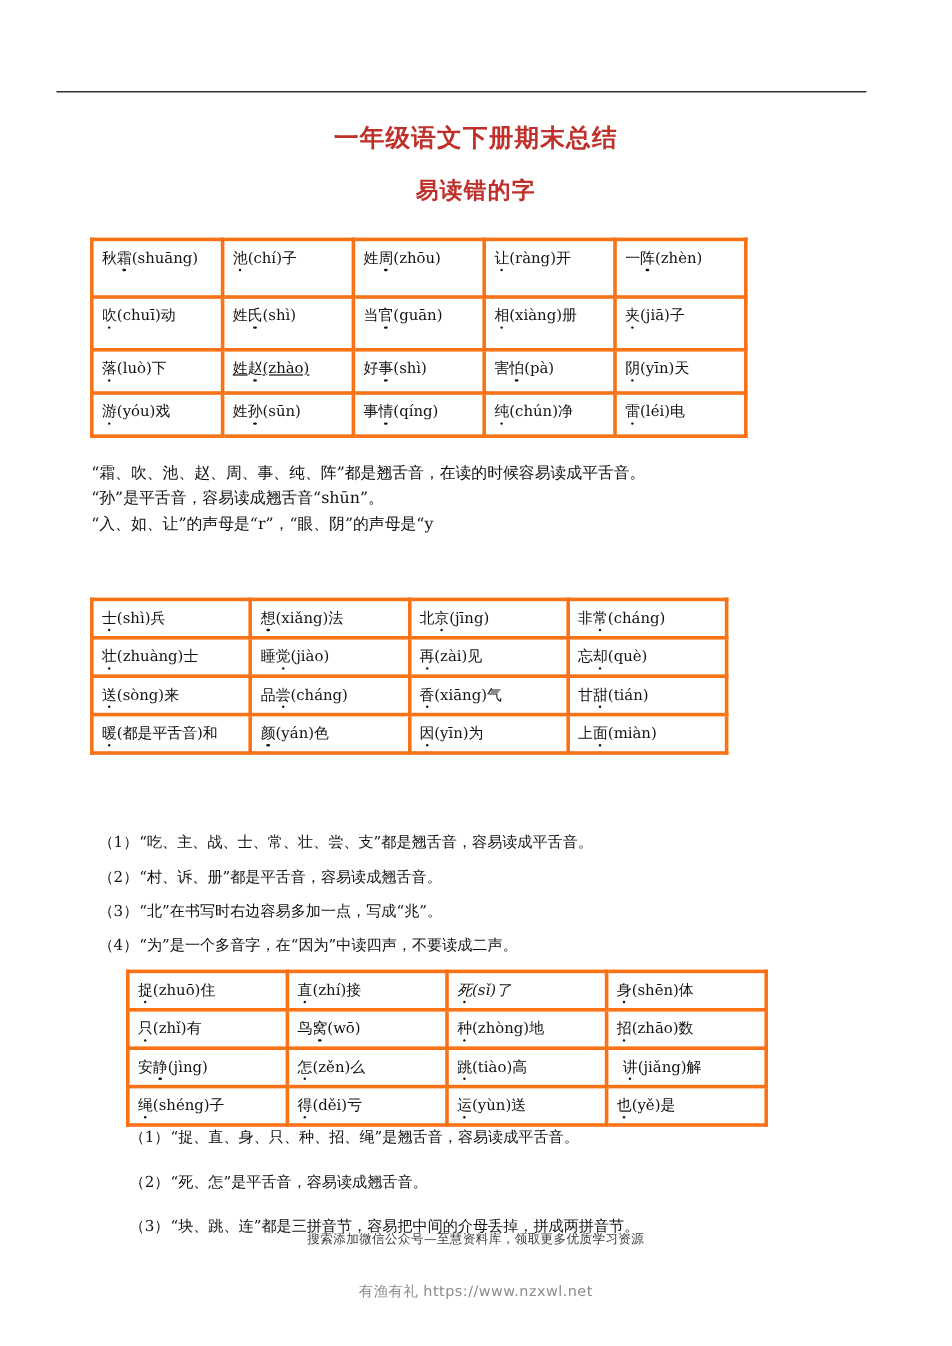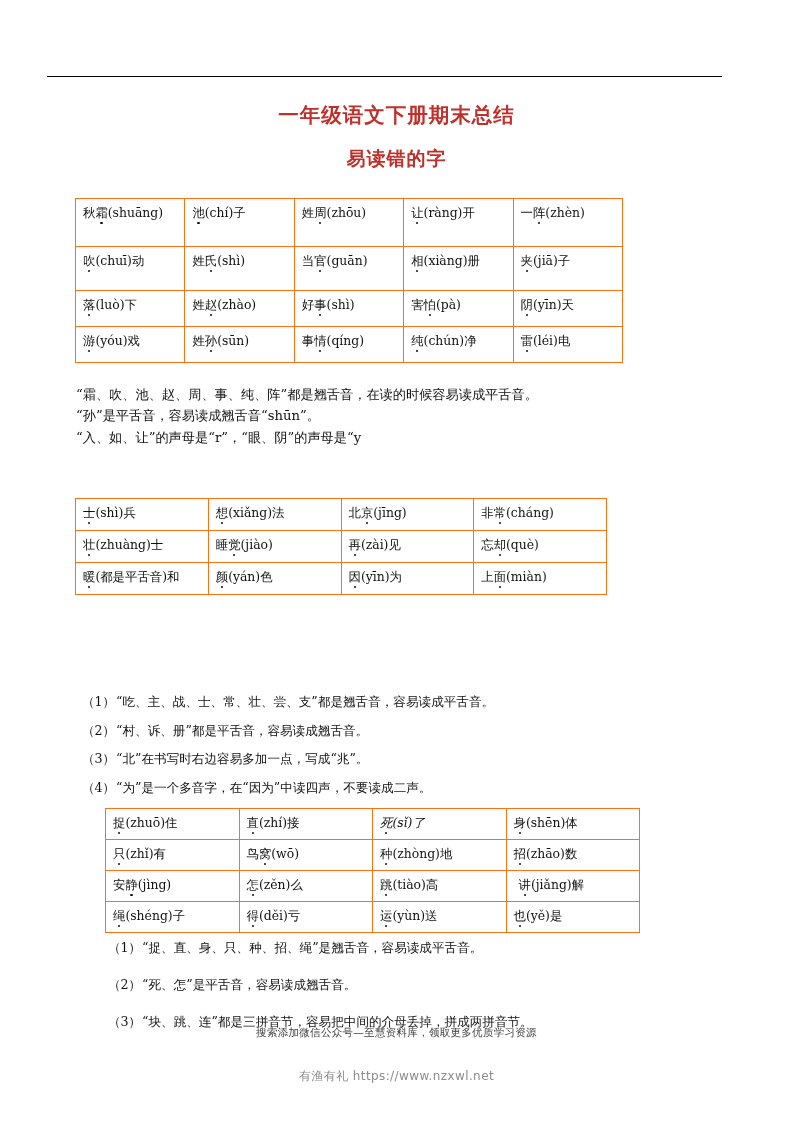--- a/index.html
+++ b/index.html
@@ -40,21 +40,21 @@
 
   
   table.vocab {
     position: absolute;
     border-collapse: collapse;
     font-size: 12.4px;
     font-family: "DejaVu Serif", "Liberation Serif", serif;
     table-layout: fixed;
   }
   table.vocab td {
-    border: 1px solid #f97316;
+    border: 3px solid #f97316;
     padding: 5px 7px 6px 7px;
     vertical-align: top;
     line-height: 1.45;
     color: #111;
     word-break: break-all;
   }
 
   
   #table-1 { left: 75px; top: 198px; width: 548px; }
   #table-1 td { height: 36px; }
@@ -162,21 +162,21 @@
         </tr>
         <tr>
           <td style="width: 20%;"><span class="dot">吹</span><span class="py">(chuī)</span><span>动</span></td>
           <td style="width: 20%;"><span>姓</span><span class="dot">氏</span><span class="py">(shì)</span></td>
           <td style="width: 20%;"><span>当</span><span class="dot">官</span><span class="py">(guān)</span></td>
           <td style="width: 20%;"><span class="dot">相</span><span class="py">(xiàng)</span><span>册</span></td>
           <td style="width: 20%;"><span class="dot">夹</span><span class="py">(jiā)</span><span>子</span></td>
         </tr>
         <tr>
           <td style="width: 20%;"><span class="dot">落</span><span class="py">(luò)</span><span>下</span></td>
-          <td style="width: 20%;"><span>姓</span><span class="dot">赵</span><span class="py">(zhào)</span></td>
+          <td style="width: 20%; text-decoration: underline;"><span>姓</span><span class="dot">赵</span><span class="py">(zhào)</span></td>
           <td style="width: 20%;"><span>好</span><span class="dot">事</span><span class="py">(shì)</span></td>
           <td style="width: 20%;"><span>害</span><span class="dot">怕</span><span class="py">(pà)</span></td>
           <td style="width: 20%;"><span class="dot">阴</span><span class="py">(yīn)</span><span>天</span></td>
         </tr>
         <tr>
           <td style="width: 20%;"><span class="dot">游</span><span class="py">(yóu)</span><span>戏</span></td>
           <td style="width: 20%;"><span>姓</span><span class="dot">孙</span><span class="py">(sūn)</span></td>
           <td style="width: 20%;"><span>事</span><span class="dot">情</span><span class="py">(qíng)</span></td>
           <td style="width: 20%;"><span class="dot">纯</span><span class="py">(chún)</span><span>净</span></td>
           <td style="width: 20%;"><span class="dot">雷</span><span class="py">(léi)</span><span>电</span></td>
@@ -196,20 +196,26 @@
           <td style="width: 25%;"><span class="dot">士</span><span class="py">(shì)</span><span>兵</span></td>
           <td style="width: 25%;"><span class="dot">想</span><span class="py">(xiǎng)</span><span>法</span></td>
           <td style="width: 25%;"><span>北</span><span class="dot">京</span><span class="py">(jīng)</span></td>
           <td style="width: 25%;"><span>非</span><span class="dot">常</span><span class="py">(cháng)</span></td>
         </tr>
         <tr>
           <td style="width: 25%;"><span class="dot">壮</span><span class="py">(zhuàng)</span><span>士</span></td>
           <td style="width: 25%;"><span>睡</span><span class="dot">觉</span><span class="py">(jiào)</span></td>
           <td style="width: 25%;"><span class="dot">再</span><span class="py">(zài)</span><span>见</span></td>
           <td style="width: 25%;"><span>忘</span><span class="dot">却</span><span class="py">(què)</span></td>
+        </tr>
+        <tr>
+          <td style="width: 25%;"><span class="dot">送</span><span class="py">(sòng)</span><span>来</span></td>
+          <td style="width: 25%;"><span>品</span><span class="dot">尝</span><span class="py">(cháng)</span></td>
+          <td style="width: 25%;"><span class="dot">香</span><span class="py">(xiāng)</span><span>气</span></td>
+          <td style="width: 25%;"><span>甘</span><span class="dot">甜</span><span class="py">(tián)</span></td>
         </tr>
         <tr>
           <td style="width: 25%;"><span class="dot">暖</span><span class="py">(都是平舌音)</span><span>和</span></td>
           <td style="width: 25%;"><span class="dot">颜</span><span class="py">(yán)</span><span>色</span></td>
           <td style="width: 25%;"><span class="dot">因</span><span class="py">(yīn)</span><span>为</span></td>
           <td style="width: 25%;"><span>上</span><span class="dot">面</span><span class="py">(miàn)</span></td>
         </tr>
       </tbody>
     </table>
 

